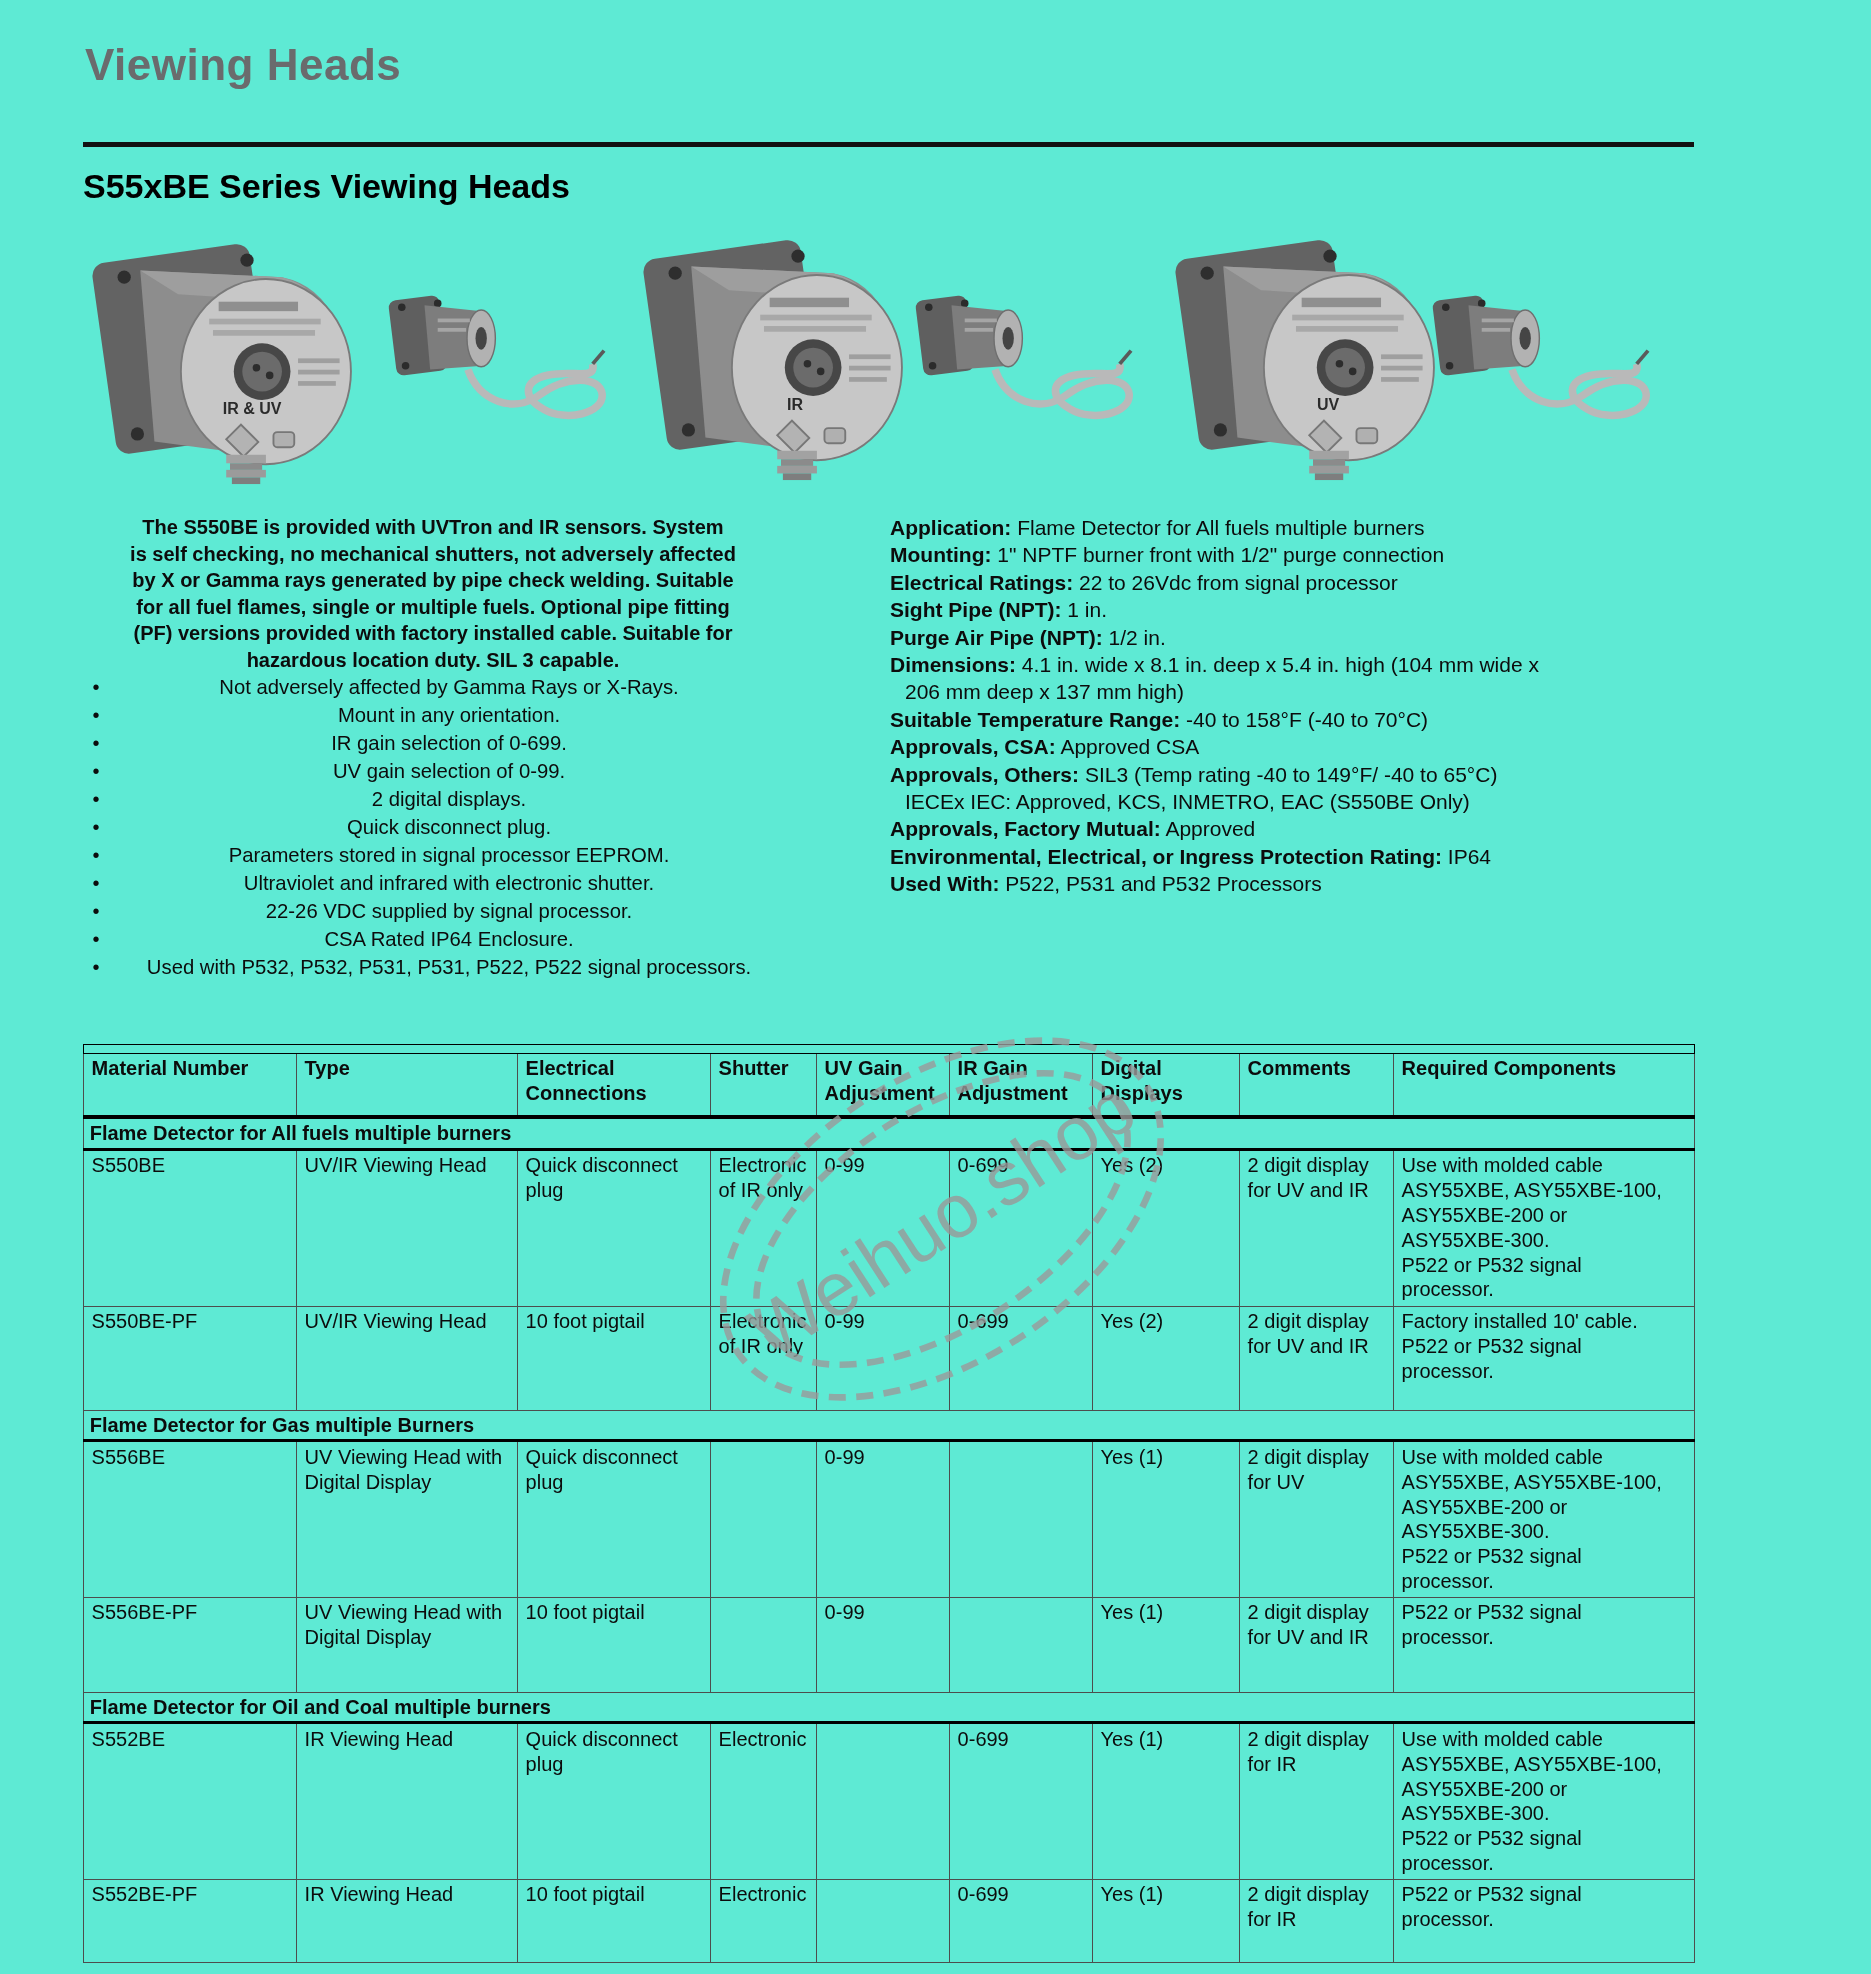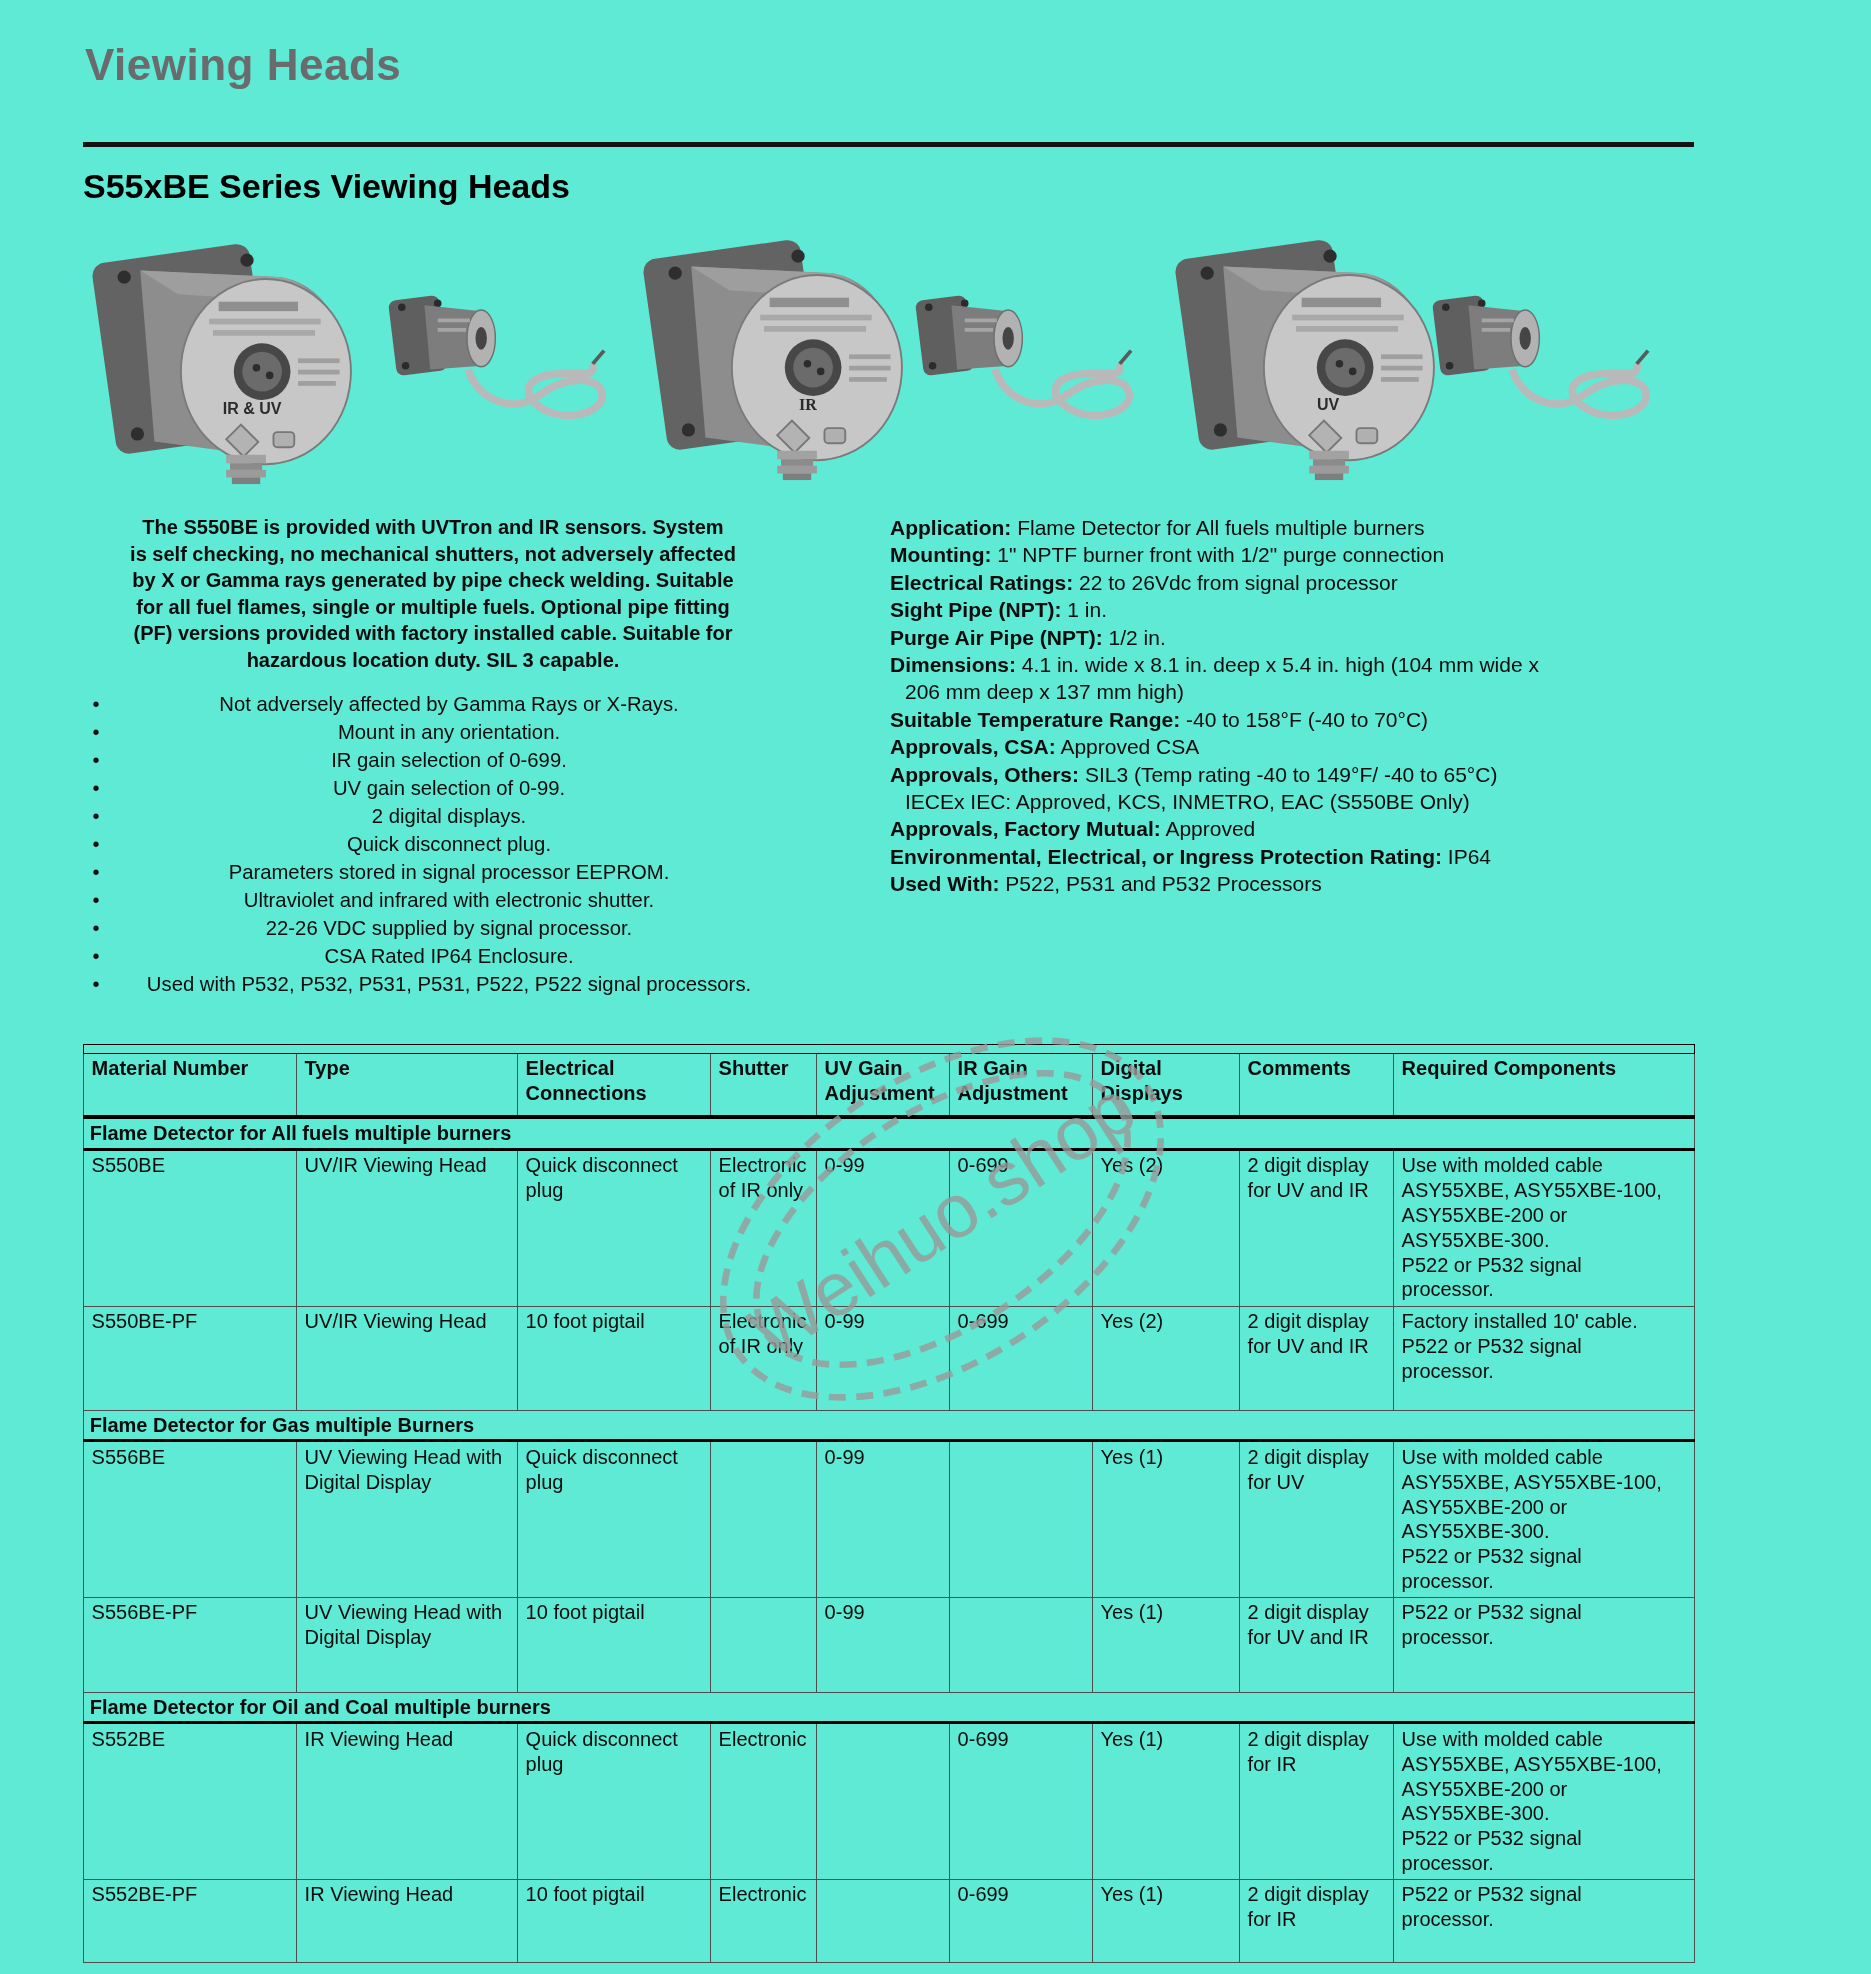--- a/index.html
+++ b/index.html
@@ -24,21 +24,21 @@
   }
   .photos{position:absolute;left:83px;top:220px;width:1703px;height:284px;}
   .photo{position:absolute;}
   .photo .plabel{
     position:absolute;font-weight:bold;color:#2b2b2b;font-size:16px;margin-left:42px;
   }
   .intro-col{position:absolute;left:83px;top:514px;width:700px;text-align:center;}
   .intro{
     font-size:20px;font-weight:bold;line-height:26.5px;white-space:pre-line;color:#0c0c0c;
   }
-  .bullets{margin:17px 0 0 0;padding:0;list-style:none;}
+  .bullets{margin:0 0 0 0;padding:0;list-style:none;}
   .bullets li{
     font-size:20.3px;line-height:28px;color:#0c0c0c;padding-left:32px;position:relative;
   }
   .bullets li::before{
     content:"•";position:absolute;left:9.5px;top:0;font-size:20px;
   }
   .specs{position:absolute;left:890px;top:514px;width:814px;}
   .spec-line{font-size:21px;line-height:27.4px;color:#0c0c0c;}
   .spec-line b{font-weight:bold;}
   .spec-line.indent{padding-left:15px;}
@@ -135,21 +135,21 @@
         <rect x="222" y="138" width="44" height="5" fill="#9f9f9f"></rect>
         <rect x="222" y="150" width="44" height="5" fill="#9f9f9f"></rect>
         <rect x="222" y="162" width="40" height="5" fill="#9f9f9f"></rect>
         <rect x="150" y="214" width="26" height="22" transform="rotate(45 163 225)" fill="#b3b3b3" stroke="#777" stroke-width="2"></rect>
         <rect x="196" y="216" width="22" height="16" rx="4" fill="#b0b0b0" stroke="#777" stroke-width="2"></rect>
         <rect x="146" y="240" width="42" height="9" fill="#a2a2a2"></rect>
         <rect x="150" y="249" width="34" height="7" fill="#8b8b8b"></rect>
         <rect x="146" y="256" width="42" height="8" fill="#9b9b9b"></rect>
         <rect x="152" y="264" width="30" height="7" fill="#7e7e7e"></rect>
       </svg>
-      <span class="plabel" style="left:118px;top:172px;font-family:Liberation Serif, serif;">IR</span>
+      <span class="plabel" style="left:106px;top:172px;">IR</span>
     </div>
 
     <div class="photo" style="left:825px;top:55px;width:241px;height:156px;">
       <svg width="241" height="156" viewBox="0 0 255 165">
         <rect x="12" y="24" width="54" height="80" rx="8" transform="rotate(-7 39 64)" fill="#5f5f5f"></rect>
         <circle cx="22" cy="34" r="4" fill="#2b2b2b"></circle>
           <circle cx="60" cy="30" r="4" fill="#2b2b2b"></circle>
         <circle cx="26" cy="96" r="4" fill="#2b2b2b"></circle>
           <circle cx="64" cy="92" r="4" fill="#2b2b2b"></circle>
         <path d="M46 32 L104 38 L108 96 L52 100 Z" fill="#7d7d7d"></path>

